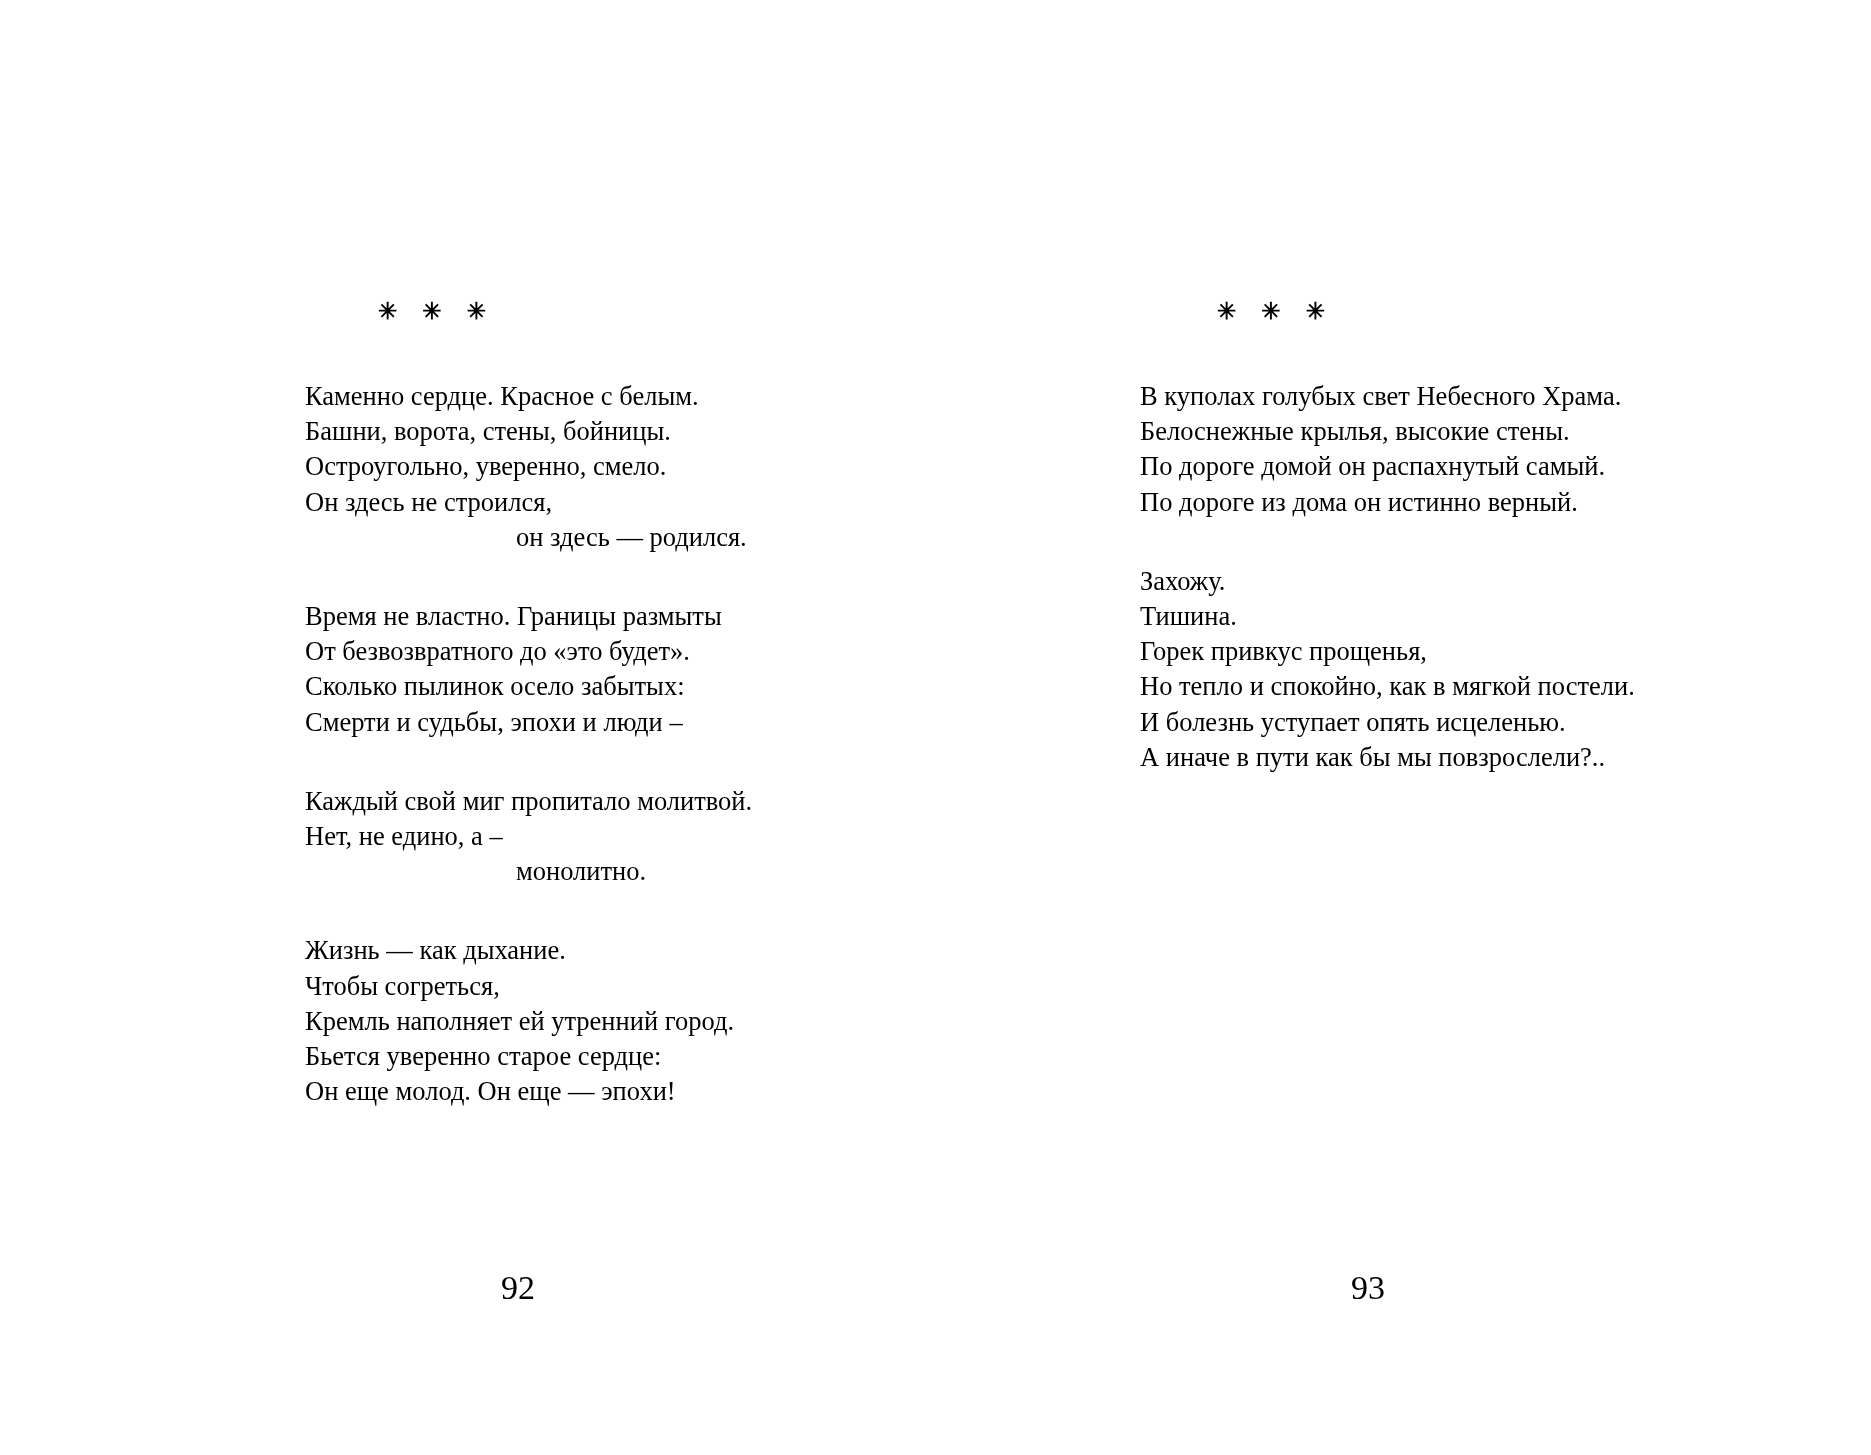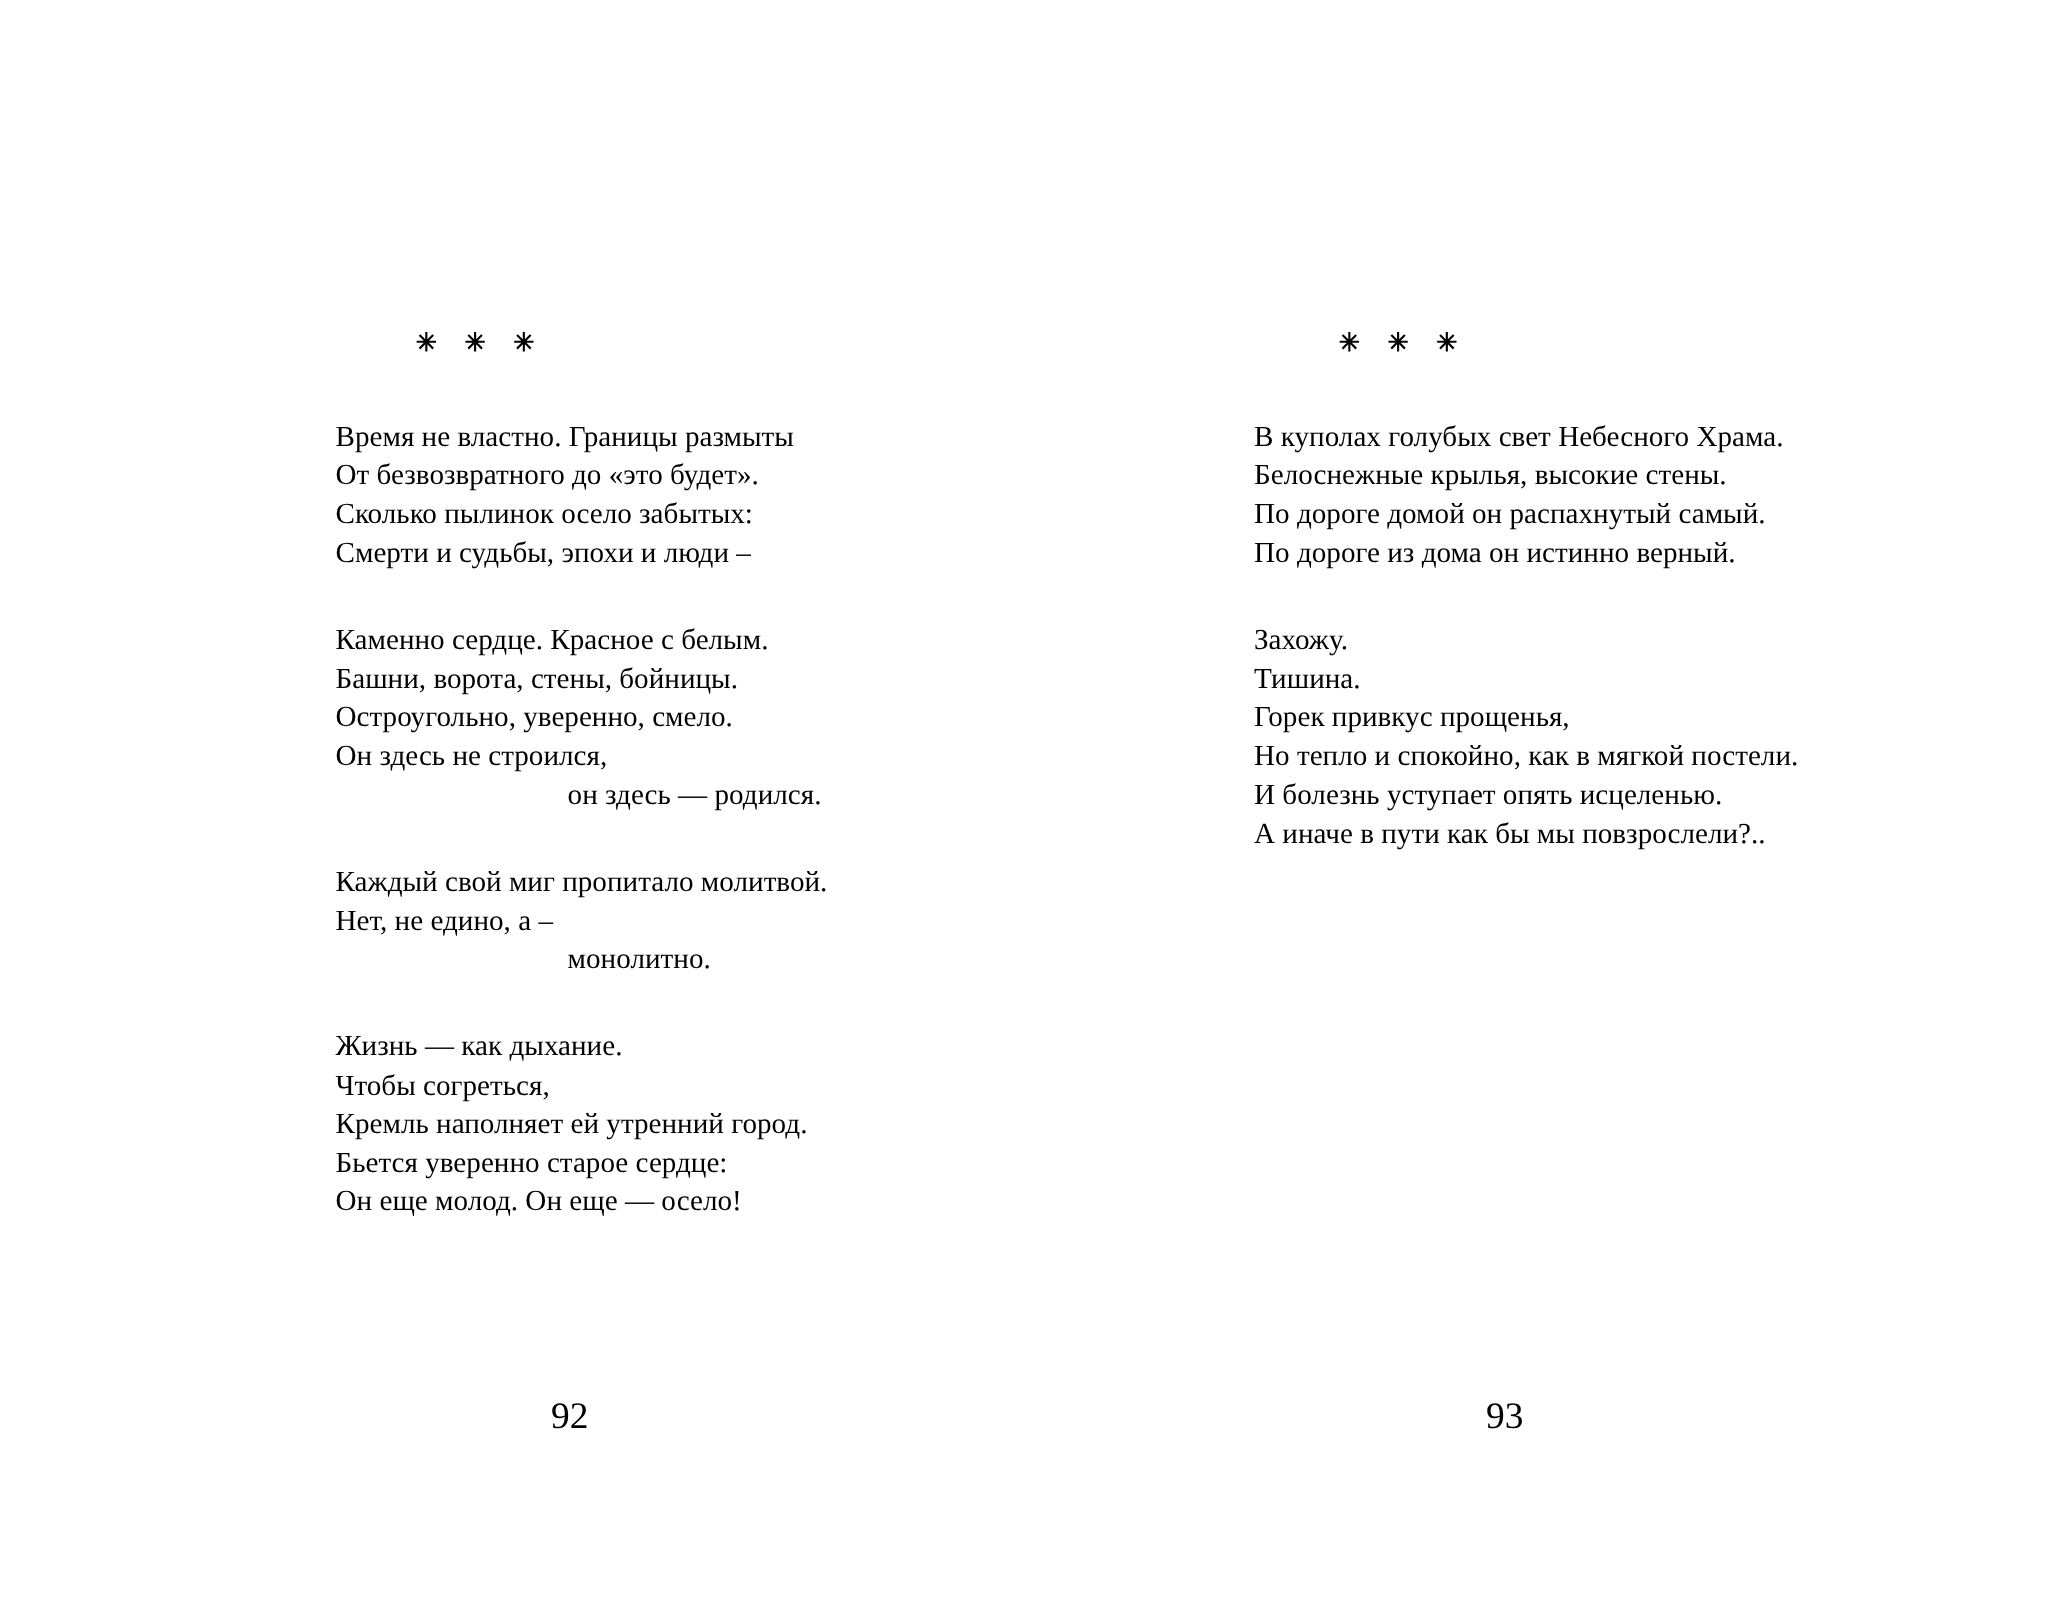--- a/index.html
+++ b/index.html
@@ -85,43 +85,43 @@
 </head>
 <body>
 
 <div class="spread" style="background: rgb(255, 255, 255); color: rgb(0, 0, 0);">
 
   <div class="page page--left">
     <div class="page-body">
       <div class="separator">✳ ✳ ✳</div>
       <div class="poem">
           <div class="stanza">
-            <div class="line">Время не властно. Границы размыты</div>
-            <div class="line">От безвозвратного до «это будет».</div>
-            <div class="line">Сколько пылинок осело забытых:</div>
-            <div class="line">Смерти и судьбы, эпохи и люди –</div>
-          </div>
-          <div class="stanza">
             <div class="line">Каменно сердце. Красное с белым.</div>
             <div class="line">Башни, ворота, стены, бойницы.</div>
             <div class="line">Остроугольно, уверенно, смело.</div>
             <div class="line">Он здесь не строился,</div>
             <div class="line line--indent">он здесь — родился.</div>
+          </div>
+          <div class="stanza">
+            <div class="line">Время не властно. Границы размыты</div>
+            <div class="line">От безвозвратного до «это будет».</div>
+            <div class="line">Сколько пылинок осело забытых:</div>
+            <div class="line">Смерти и судьбы, эпохи и люди –</div>
           </div>
           <div class="stanza">
             <div class="line">Каждый свой миг пропитало молитвой.</div>
             <div class="line">Нет, не едино, а –</div>
             <div class="line line--indent">монолитно.</div>
           </div>
           <div class="stanza">
             <div class="line">Жизнь — как дыхание.</div>
             <div class="line">Чтобы согреться,</div>
             <div class="line">Кремль наполняет ей утренний город.</div>
             <div class="line">Бьется уверенно старое сердце:</div>
-            <div class="line">Он еще молод. Он еще — осело!</div>
+            <div class="line">Он еще молод. Он еще — эпохи!</div>
           </div>
         </div>
     </div>
     <div class="folio">92</div>
   </div>
 
   <div class="page page--right">
     <div class="page-body">
       <div class="separator">✳ ✳ ✳</div>
       <div class="poem">

